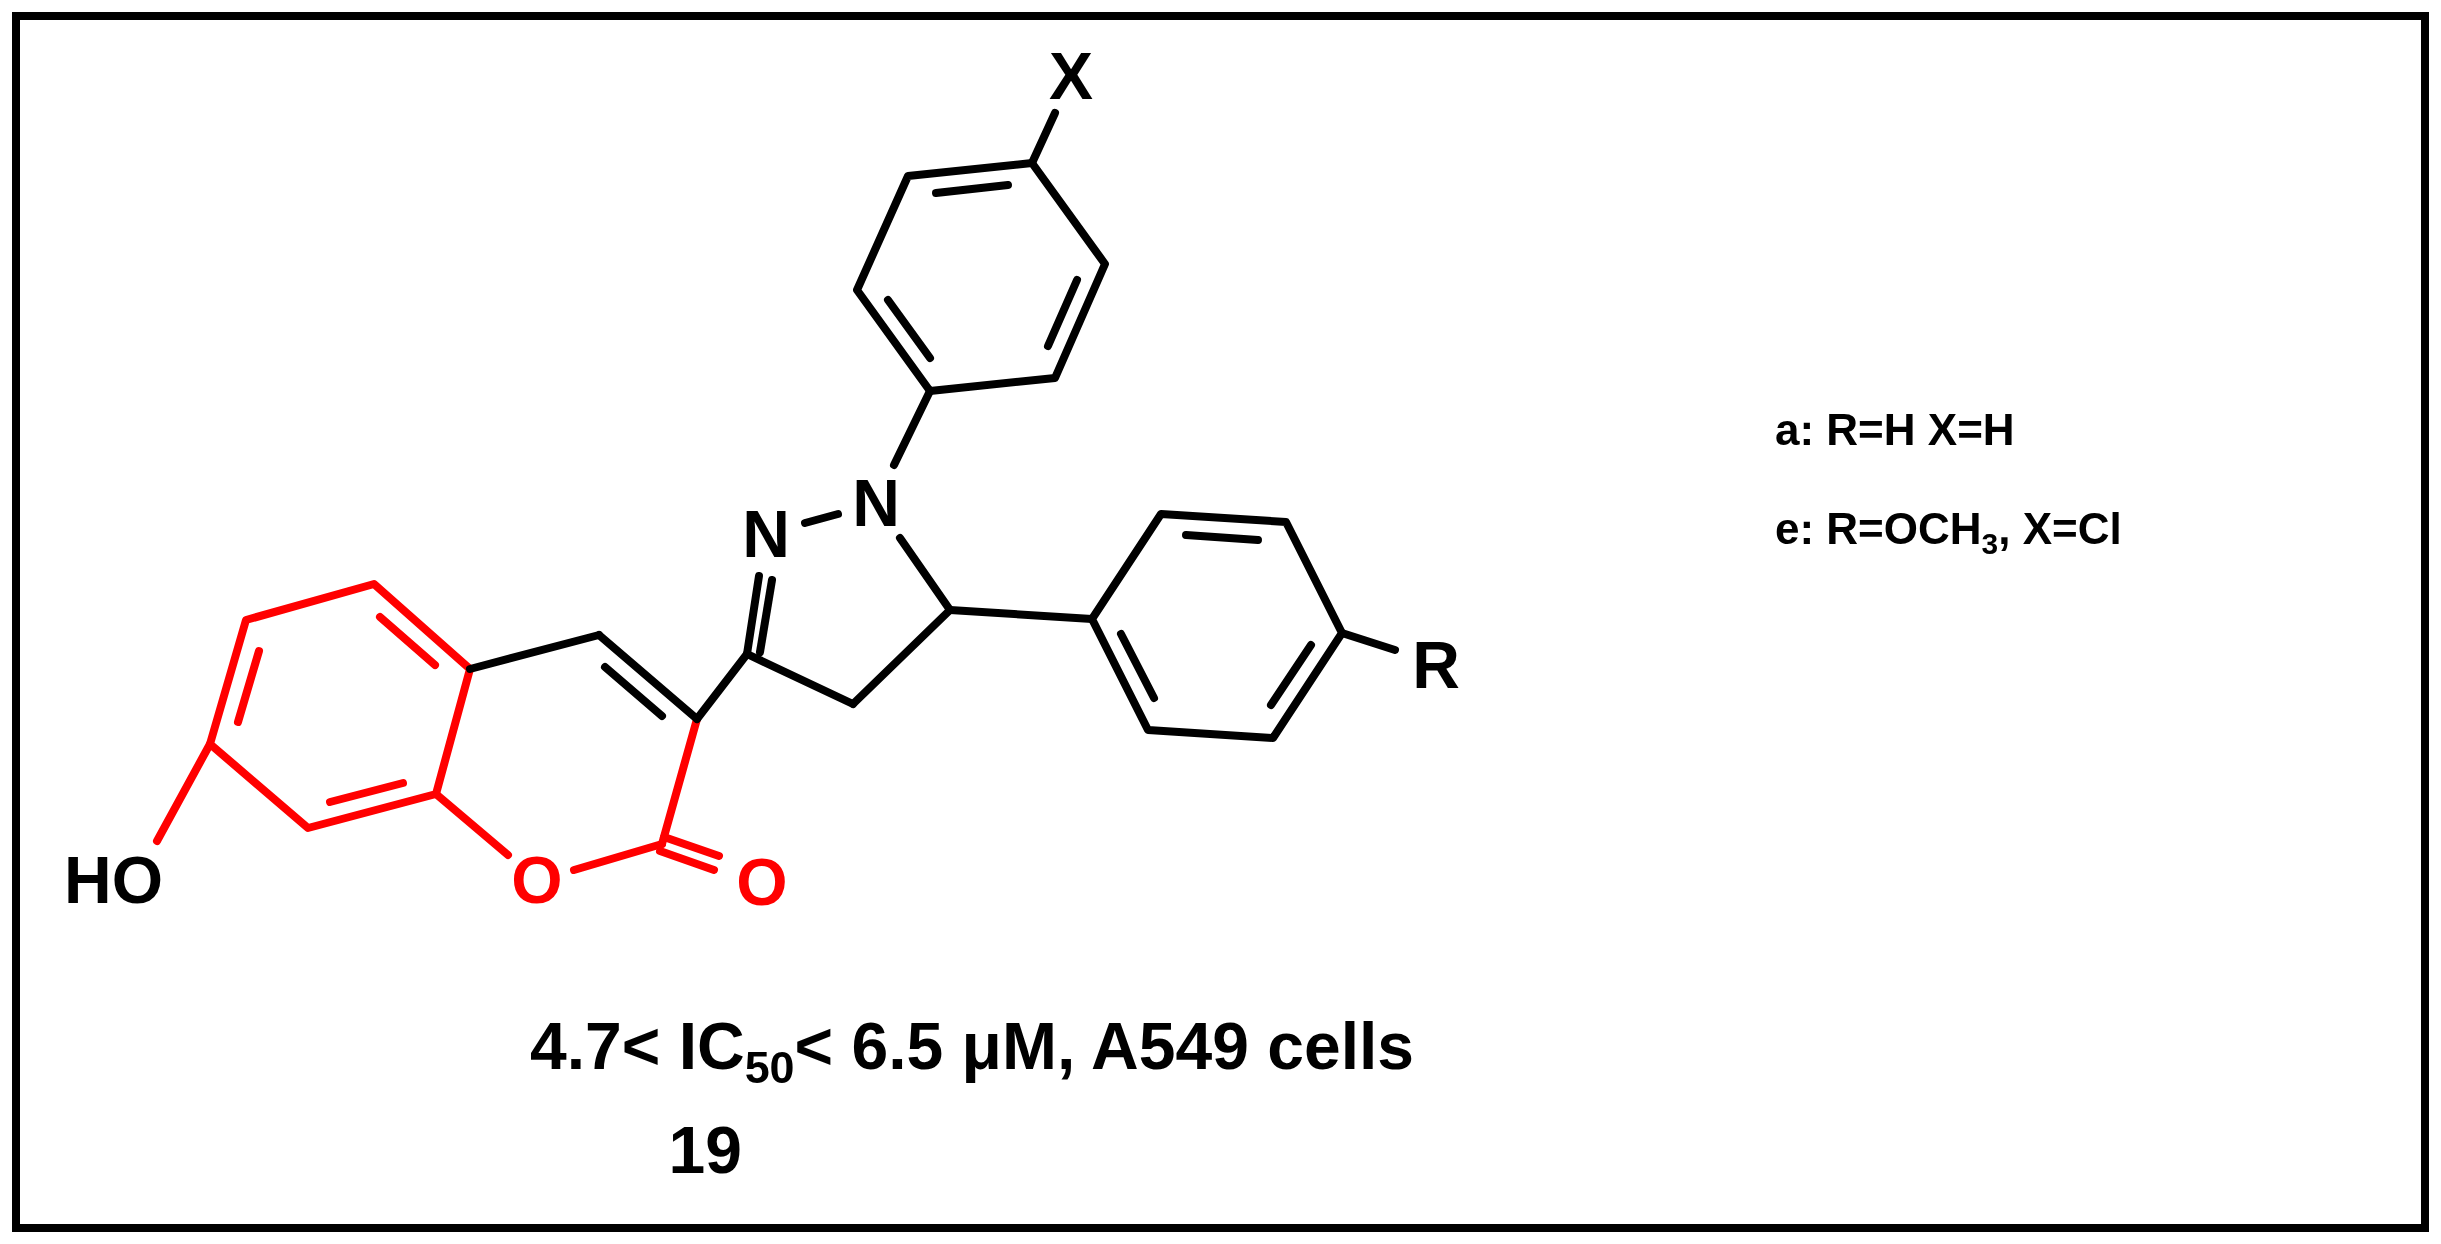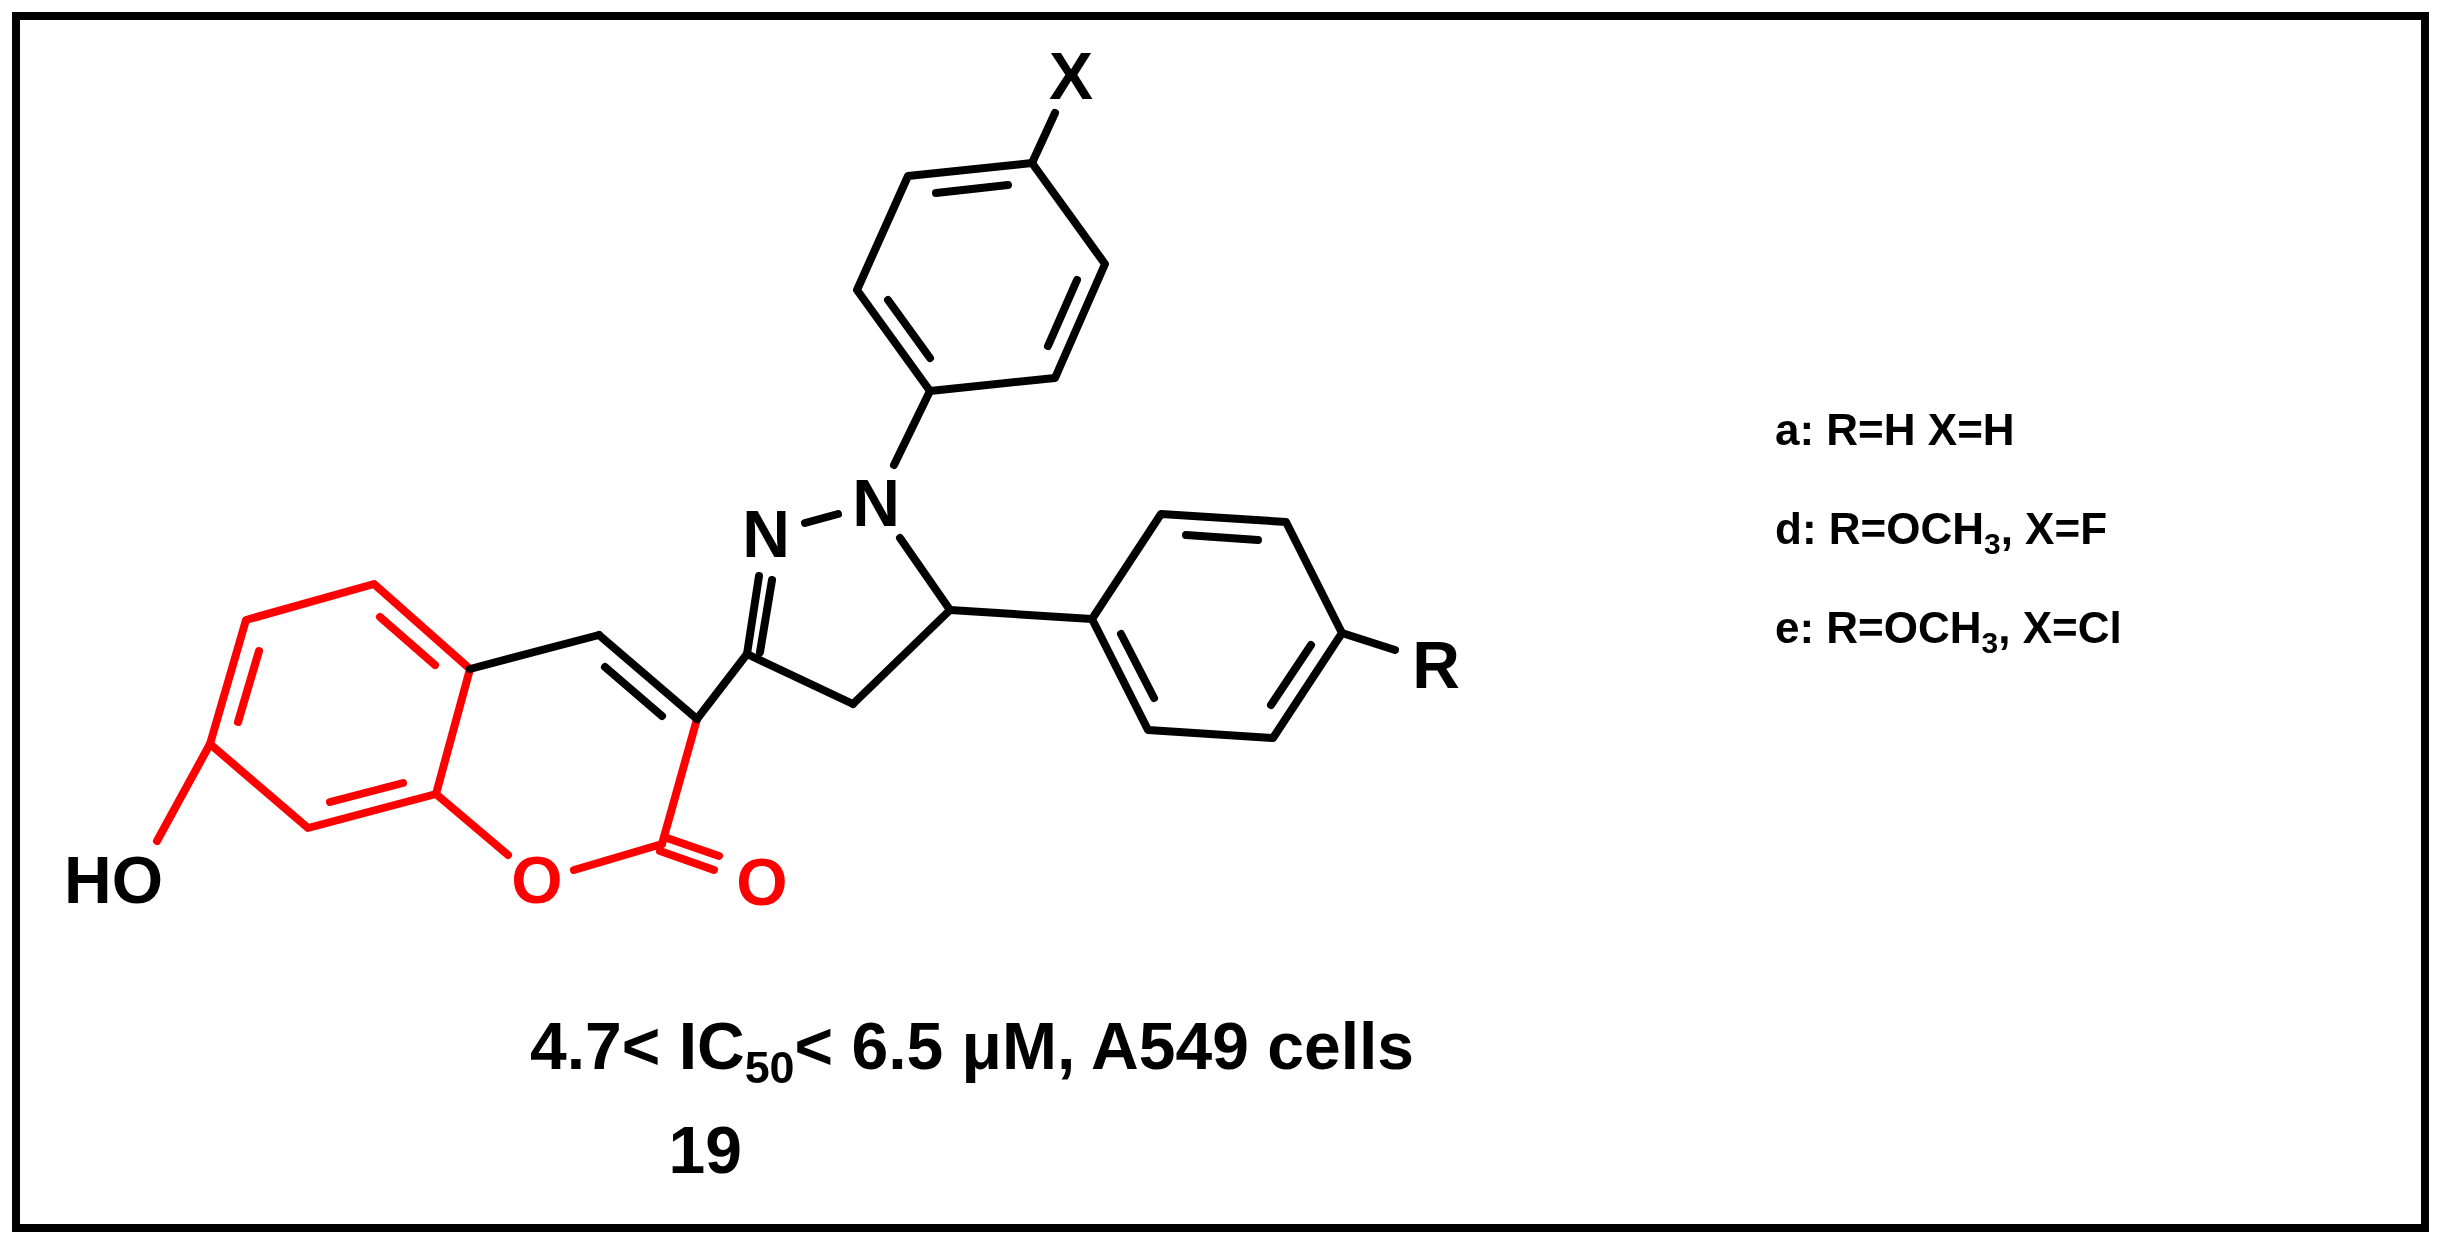--- a/index.html
+++ b/index.html
@@ -124,19 +124,18 @@
   <text x="537" y="903" text-anchor="middle" fill="#ff0000">O</text>
   <text x="762" y="905" text-anchor="middle" fill="#ff0000">O</text>
   <text x="766" y="557" text-anchor="middle" fill="#000000">N</text>
   <text x="876" y="526" text-anchor="middle" fill="#000000">N</text>
   <text x="1071" y="99" text-anchor="middle" fill="#000000">X</text>
   <text x="1436" y="688" text-anchor="middle" fill="#000000">R</text>
 </svg>
 
 <div class="legend">
   <div class="legend-row"><span>a: R=H X=H</span><sub></sub><span></span></div>
-  <div class="legend-row"><span>d: R=OCH</span><sub>3</sub><span>, X=F</span></div>
   <div class="legend-row"><span>e: R=OCH</span><sub>3</sub><span>, X=Cl</span></div>
 </div>
 
 <div class="activity"><span>4.7&lt; IC</span><sub>50</sub><span>&lt; 6.5 μM, A549 cells</span></div>
 
 <div class="compound-number">19</div>
 
 </body></html>

